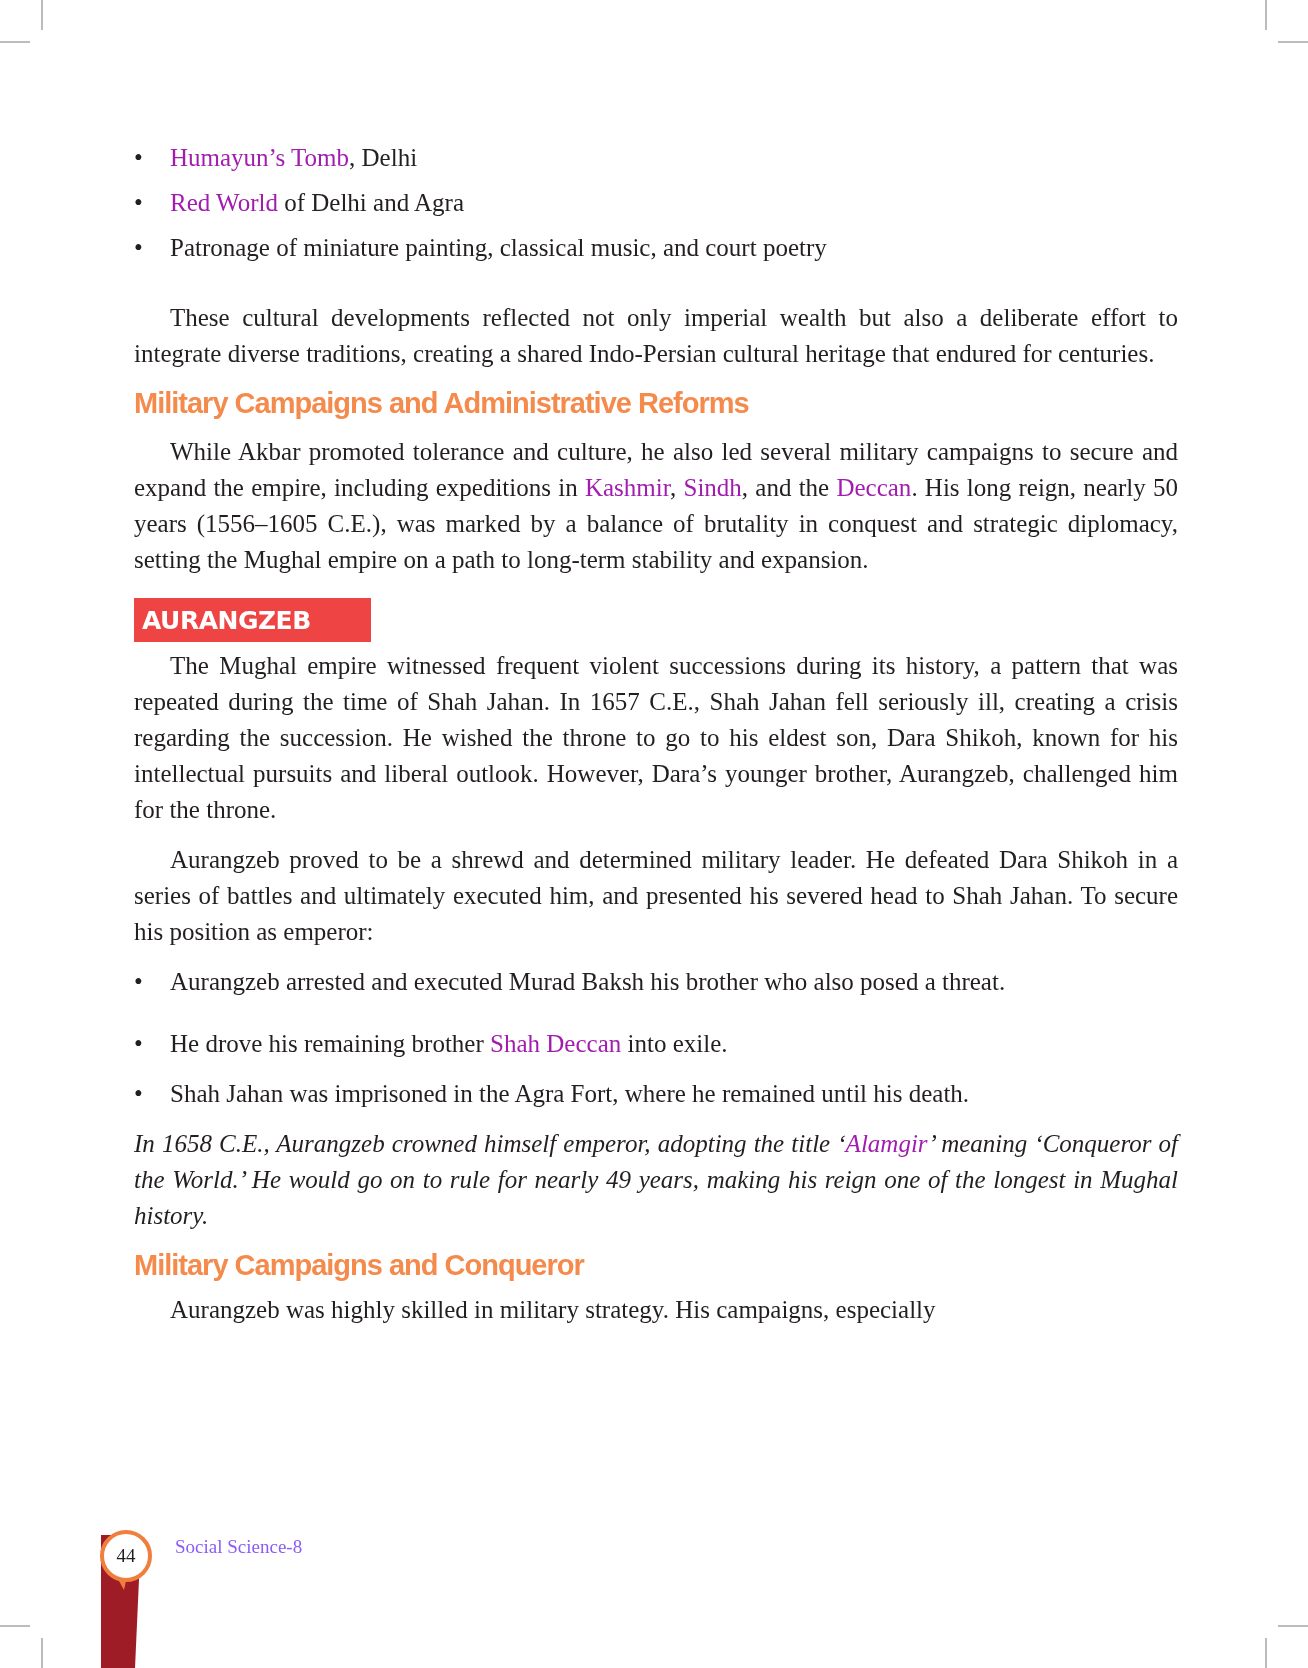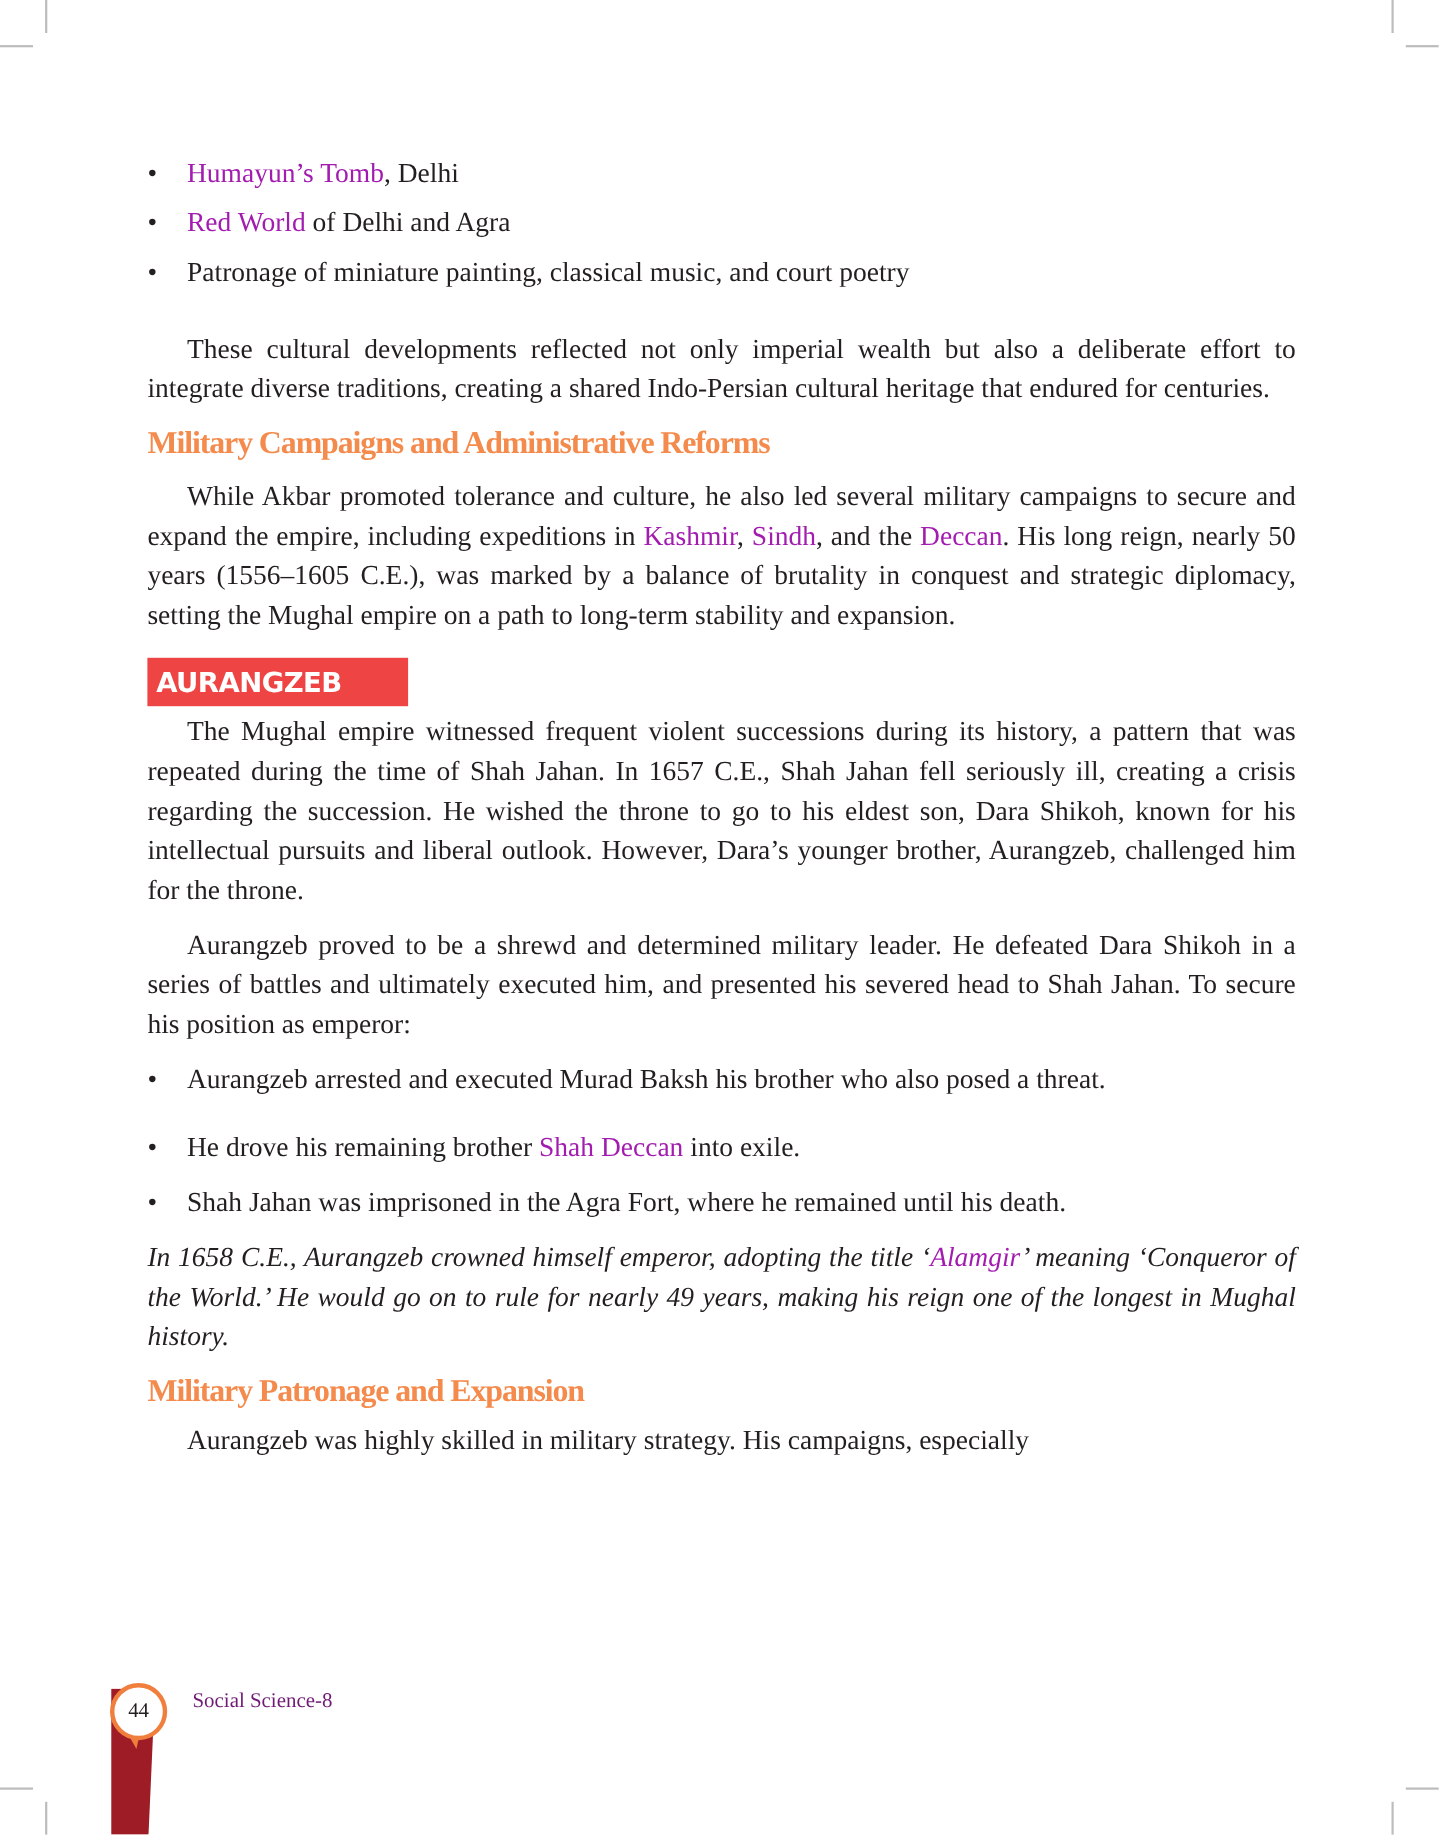--- a/index.html
+++ b/index.html
@@ -15,41 +15,41 @@
     font-size: 25px; line-height: 36px;
     font-family: "Liberation Serif", "DejaVu Serif", serif;
   }
   .pink { color: #a21caf; }
   .bullet-row { display: flex; align-items: flex-start; margin: 0; }
   .bullet-dot { width: 36px; flex: none; text-align: left; padding-left: 0px; }
   .bullet-text { flex: 1; text-align: justify; }
   p { margin: 0; text-align: justify; }
   .indent { text-indent: 36px; }
   .heading {
-    font-family: Liberation Serif, serif;
+    font-family: Liberation Sans, sans-serif;
     font-weight: bold; color: #f48b4c; font-size: 29px; letter-spacing: -1px;
     margin: 0;
   }
   .section-box {
     display: inline-block; background: #ef4444; color: #fff;
     font-family: "DejaVu Sans", "Liberation Sans", sans-serif;
     font-weight: bold; font-size: 25px; letter-spacing: -0.5px;
     padding: 6px 60px 4px 8px; line-height: 34px;
   }
   .footer-tab { position: absolute; left: 101px; top: 1535px; width: 40px; height: 133px; background: #9e1c26; clip-path: polygon(0 0,100% 0,85% 100%,0 100%); }
   .page-badge {
     position: absolute; left: 100px; top: 1530px; width: 44px; height: 44px;
     border-radius: 50%; background: #fff; border: 4px solid #f07e3d;
     display: flex; align-items: center; justify-content: center;
     font-family: Liberation Serif, serif; font-size: 19px; color: #231f20;
   }
   .badge-tail { position: absolute; left: 114px; top: 1572px; width: 0; height: 0; border-left: 10px solid transparent; border-right: 4px solid transparent; border-top: 18px solid #f07e3d; }
   .book-title {
     position: absolute; left: 175px; top: 1536px;
-    font-family: "Liberation Serif", serif; font-size: 19px; color: #701a75;
+    font-family: "Liberation Serif", serif; font-size: 19px; color: #8b5cf6;
   }
 </style>
 </head>
 <body>
 
 <div class="crop" style="left:41px;top:0;width:2px;height:30px;"></div>
 <div class="crop" style="left:0;top:41px;width:30px;height:2px;"></div>
 <div class="crop" style="left:1265px;top:0;width:2px;height:30px;"></div>
 <div class="crop" style="left:1278px;top:41px;width:30px;height:2px;"></div>
 <div class="crop" style="left:0;top:1625px;width:30px;height:2px;"></div>
@@ -91,21 +91,21 @@
     <span class="bullet-text"><span>He drove his remaining brother </span><span class="pink">Shah Deccan</span><span> into exile.</span></span>
   </div>
 
   <div class="bullet-row" style="margin-bottom:14px;">
     <span class="bullet-dot">•</span>
     <span class="bullet-text">Shah Jahan was imprisoned in the Agra Fort, where he remained until his death.</span>
   </div>
 
   <p style="margin-bottom:12px;font-style:italic;"><span>In 1658 C.E., Aurangzeb crowned himself emperor, adopting the title ‘</span><span class="pink">Alamgir</span><span>’ meaning ‘Conqueror of the World.’ He would go on to rule for nearly 49 years, making his reign one of the longest in Mughal history.</span></p>
 
-  <h2 class="heading" style="margin-bottom:8px;line-height:38px;">Military Patronage and Expansion</h2>
+  <h2 class="heading" style="margin-bottom:8px;line-height:38px;">Military Campaigns and Conqueror</h2>
 
   <p class="indent">Aurangzeb was highly skilled in military strategy. His campaigns, especially</p>
 </div>
 
 <div class="footer-tab"></div>
 <div class="badge-tail"></div>
 <div class="page-badge">
     <span>44</span>
   </div>
 <div class="book-title">Social Science-8</div>

